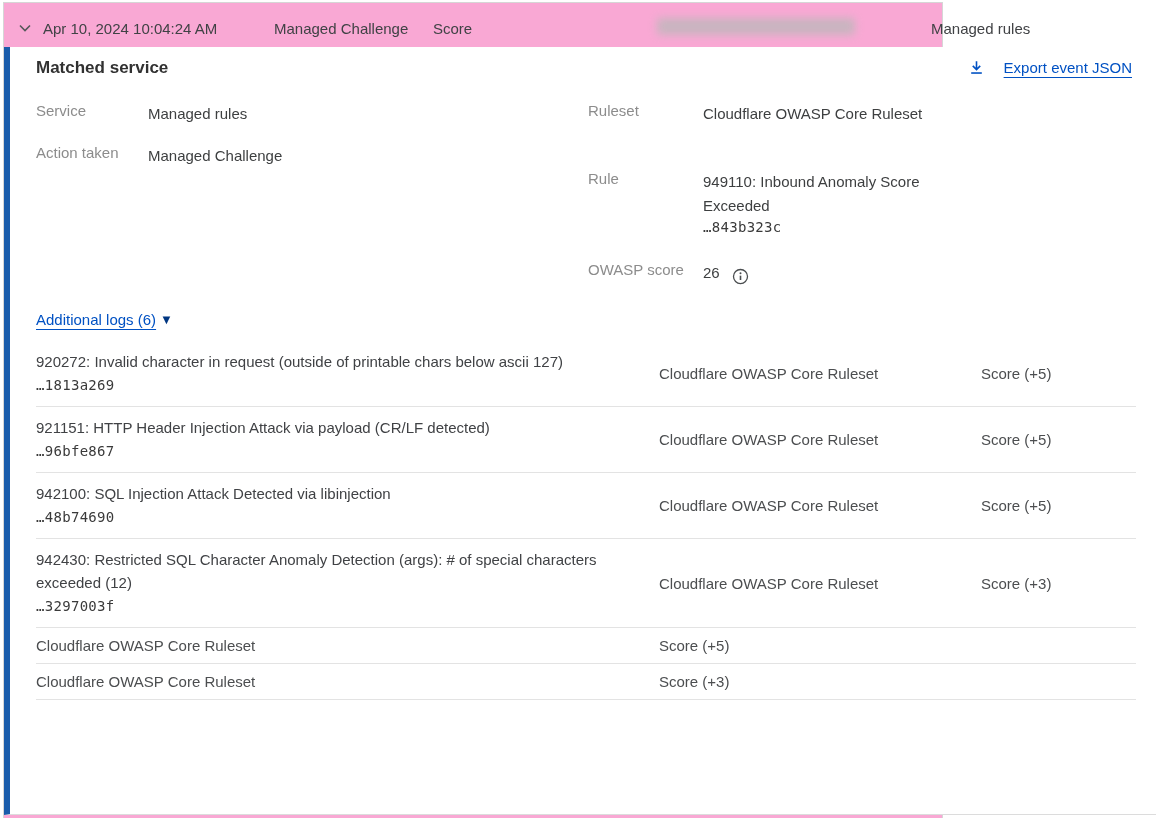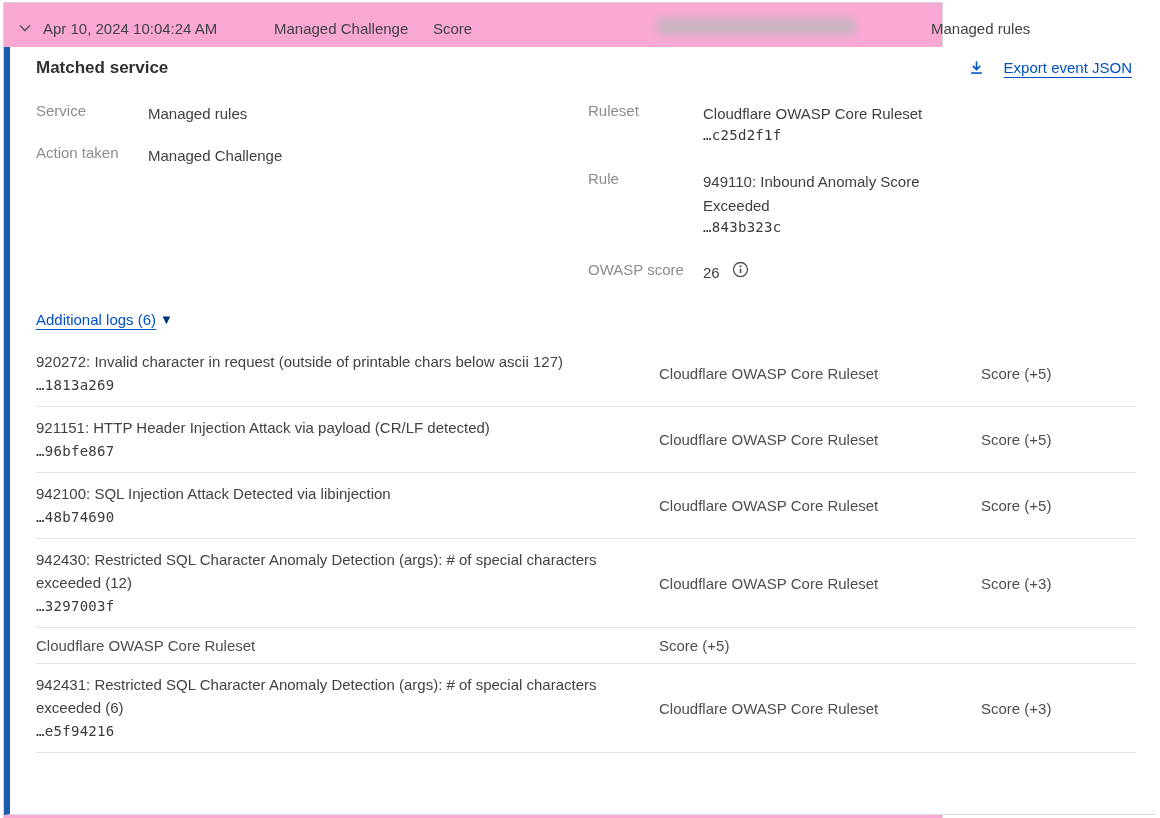--- a/index.html
+++ b/index.html
@@ -35,21 +35,21 @@
   .f-service-l { position:absolute; left:26px; top:55px; }
   .f-service-v { position:absolute; left:138px; top:55px; }
   .f-action-l  { position:absolute; left:26px; top:97px; }
   .f-action-v  { position:absolute; left:138px; top:97px; }
 
   .f-ruleset-l { position:absolute; left:578px; top:55px; }
   .f-ruleset-v { position:absolute; left:693px; top:55px; width:240px; }
   .f-rule-l    { position:absolute; left:578px; top:123px; }
   .f-rule-v    { position:absolute; left:693px; top:123px; width:240px; }
   .f-owasp-l   { position:absolute; left:578px; top:214px; }
-  .f-owasp-v   { position:absolute; left:693px; top:214px; display:flex; align-items:flex-start; gap:12px; }
+  .f-owasp-v   { position:absolute; left:693px; top:214px; display:flex; align-items:flex-end; gap:12px; }
   .info-icon { width:17px; height:17px; cursor:pointer; }
 
   .logs-link { position:absolute; left:26px; top:264px; display:flex; align-items:center; gap:4px;
                color:#0051c3; font-size:15px; cursor:pointer;text-align:center; }
   .logs-link .txt { text-decoration:underline; text-underline-offset:4px; }
   .caret { color:#003681; font-size:13px; line-height:1; }
 
   .logs { position:absolute; left:26px; top:294px; width:1100px; }
   .log-row { display:grid; grid-template-columns:623px 322px 1fr; align-items:center;
              border-bottom:1px solid #e3e3e3; padding:9px 0; }
@@ -89,21 +89,20 @@
 
     <span class="lbl f-service-l">Service</span>
     <span class="val f-service-v">Managed rules</span>
 
     <span class="lbl f-action-l">Action taken</span>
     <span class="val f-action-v">Managed Challenge</span>
 
     <span class="lbl f-ruleset-l">Ruleset</span>
     <div class="f-ruleset-v">
       <div class="val">Cloudflare OWASP Core Ruleset</div>
-      <div class="mono log-hash">…c25d2f1f</div>
     </div>
 
     <span class="lbl f-rule-l">Rule</span>
     <div class="f-rule-v">
       <div class="val">949110: Inbound Anomaly Score Exceeded</div>
       <div class="mono log-hash">…843b323c</div>
     </div>
 
     <span class="lbl f-owasp-l">OWASP score</span>
     <div class="f-owasp-v">
@@ -157,23 +156,19 @@
         <div class="log-ruleset">Cloudflare OWASP Core Ruleset</div>
         <div class="log-score">Score (+3)</div>
       </div>
 
       <div class="log-row">
         <div class="log-ruleset">Cloudflare OWASP Core Ruleset</div>
         <div class="log-score">Score (+5)</div>
       </div>
 
       <div class="log-row">
-        <div class="log-main">
-          <div class="log-title">942431: Restricted SQL Character Anomaly Detection (args): # of special characters exceeded (6)</div>
-          <div class="mono log-hash">…e5f94216</div>
-        </div>
         <div class="log-ruleset">Cloudflare OWASP Core Ruleset</div>
         <div class="log-score">Score (+3)</div>
       </div>
 
     </div>
   </div>
 </div>
 
 </body></html>

